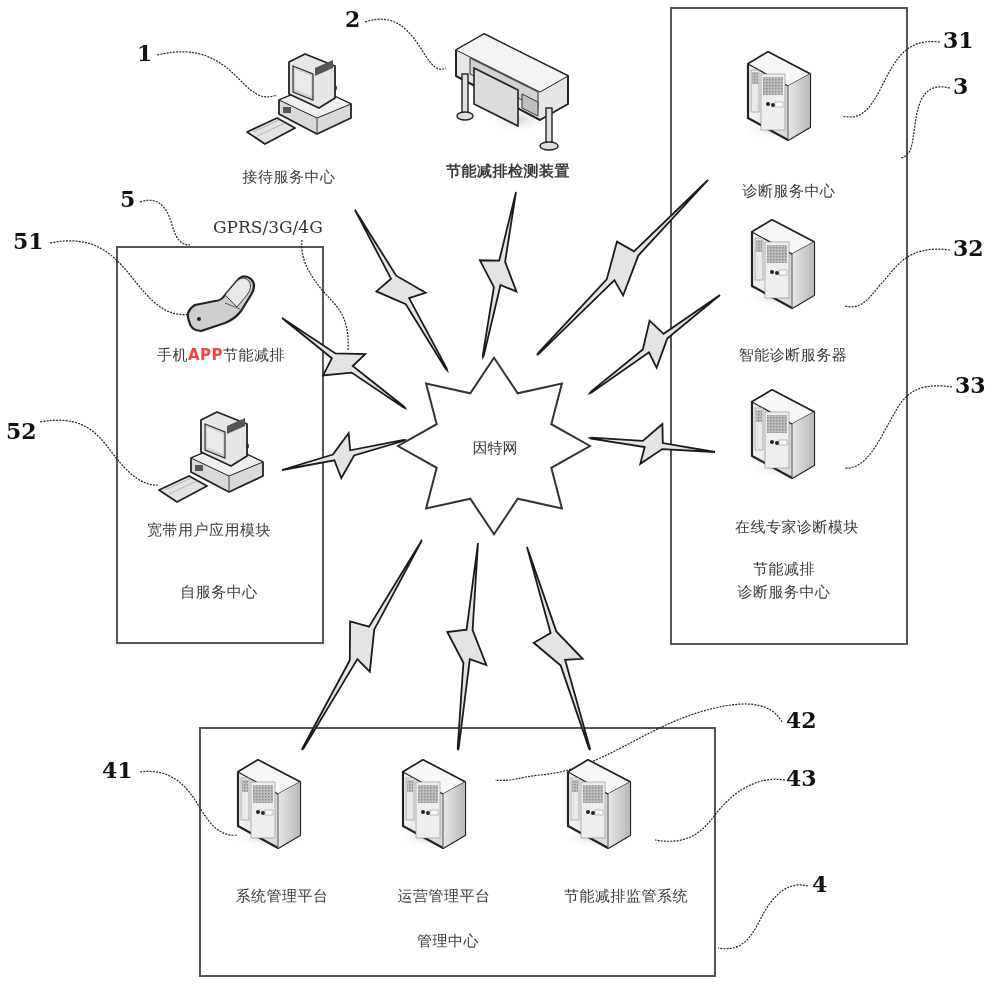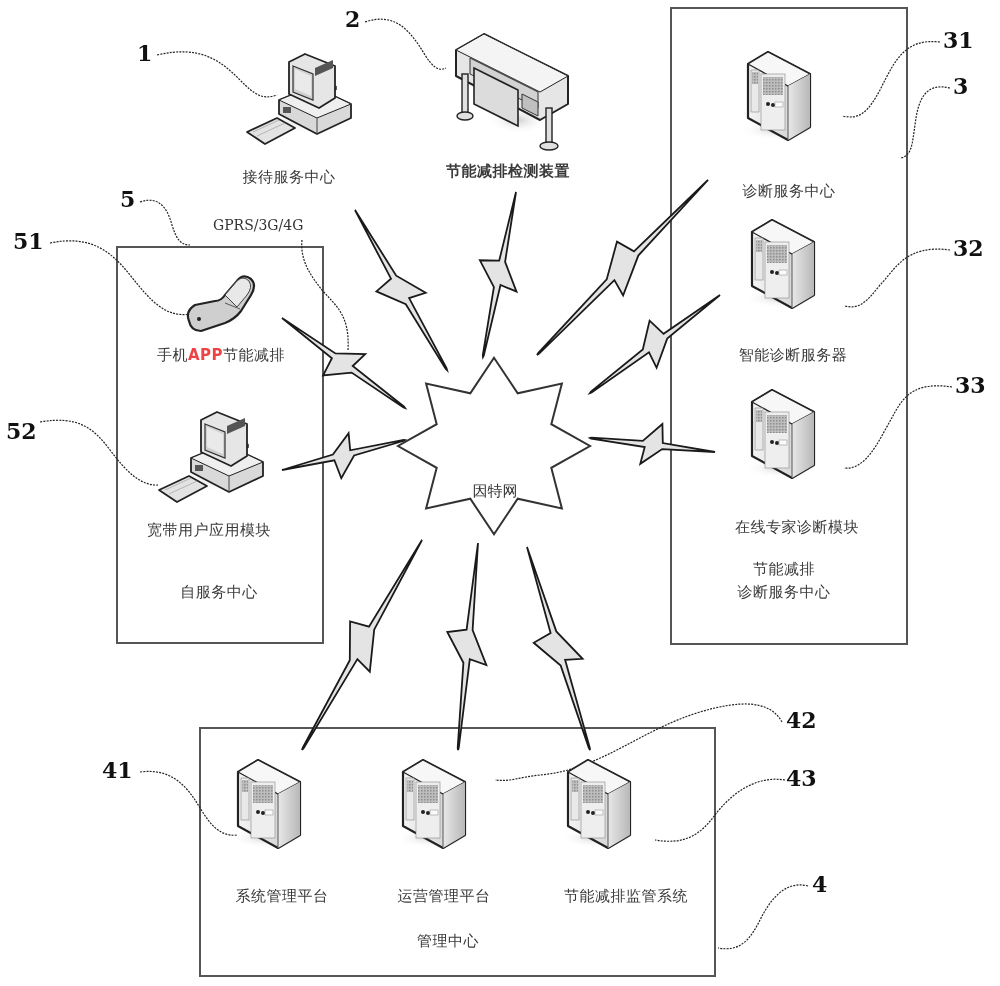--- a/index.html
+++ b/index.html
@@ -5,22 +5,22 @@
   html, body { margin: 0; padding: 0; background: #ffffff; }
   body { width: 1000px; height: 986px; position: relative; overflow: hidden;
          font-family: "DejaVu Serif", "Liberation Serif", serif; color: #333; }
   svg#diagram { position: absolute; left: 0; top: 0; }
   .lbl { position: absolute; font-size: 15px; color: #3a3a3a; white-space: nowrap;
          font-family: "DejaVu Sans", "Liberation Sans", sans-serif; letter-spacing: 0.5px; }
   .ref { position: absolute; font-size: 22px; font-weight: bold; color: #111;
          font-family: "DejaVu Serif", "Liberation Serif", serif; }
   .ctr { transform: translateX(-50%); text-align: center; }
   .net { position: absolute; font-size: 15px; color: #333;
-         font-family: "DejaVu Sans", "Liberation Sans", sans-serif; margin-top: 43px; }
-  .proto { position: absolute; font-size: 14px; color: #333;
+         font-family: "DejaVu Sans", "Liberation Sans", sans-serif; }
+  .proto { position: absolute; font-size: 17px; color: #333;
            font-family: "DejaVu Serif", "Liberation Serif", serif; }
   .app-blue { color: #ef4444; font-weight: bold; }
 </style>
 </head>
 <body>
 
 <svg id="diagram" width="1000" height="986" viewBox="0 0 1000 986" xmlns="http://www.w3.org/2000/svg">
   <defs>
     <linearGradient id="srvFront" x1="0" x2="1" y1="0" y2="0">
       <stop offset="0" stop-color="#f4f4f4"></stop>

